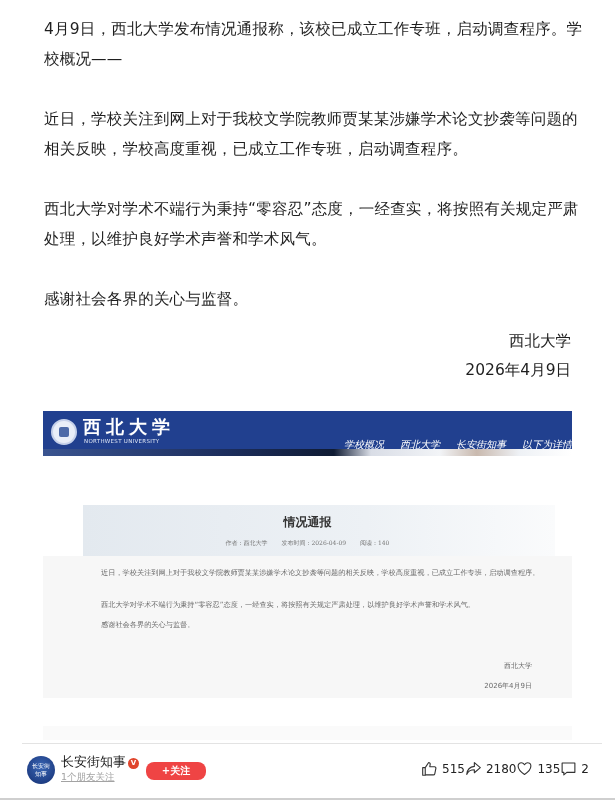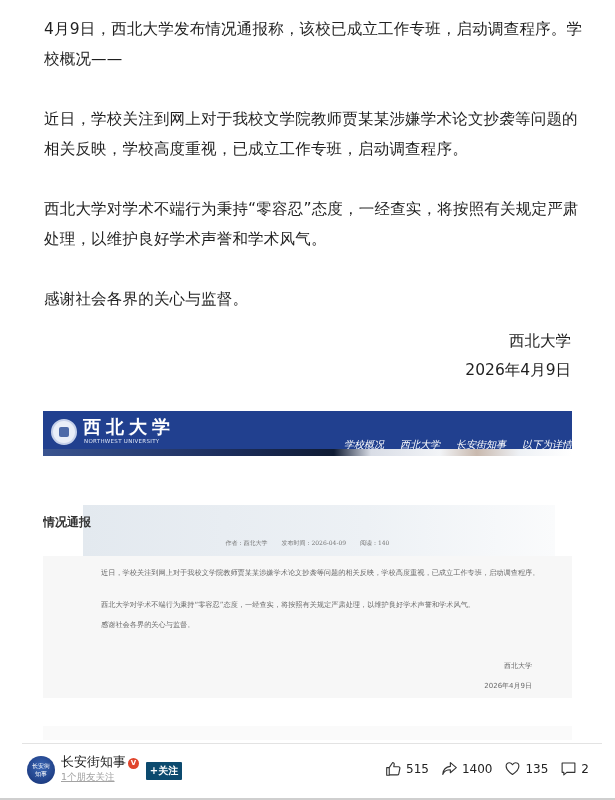--- a/index.html
+++ b/index.html
@@ -55,21 +55,21 @@
   .embed-menu {
     position: absolute; right: 0; top: 3px; height: 38px; display: flex; align-items: flex-end;
     gap: 16px; color: #ffffff; font-size: 10px; font-style: italic;
   }
   .embed-menu span { white-space: nowrap; }
   .embed-panel {
     position: absolute; left: 40px; top: 97px; width: 472px; height: 51px;
     background: linear-gradient(90deg, #e3e9ef 0%, #edf1f5 60%, #fafbfc 100%);
   }
   .embed-title {
-    position: absolute; left: 0; top: 106px; width: 529px; text-align: left;
+    position: absolute; left: 0; top: 106px; width: 529px; text-align: center;
     font-size: 12px; color: #333333; font-weight: bold;
   }
   .embed-meta {
     position: absolute; left: 0; top: 131px; width: 529px; text-align: center;
     font-family: "DejaVu Serif", serif; font-size: 6px; color: #777777;
   }
   .embed-meta span { margin: 0 6px; }
   .embed-body {
     position: absolute; left: 0; top: 148px; width: 529px; height: 142px;
     background: #f7f7f7;
@@ -104,26 +104,26 @@
   }
   .verified {
     display: inline-block; width: 11px; height: 11px; border-radius: 50%; background: #e0452c;
     color: #fff; font-size: 7px; line-height: 11px; text-align: center; vertical-align: 1px;
     margin-left: 2px; font-weight: bold;
   }
   .author-sub {
     position: absolute; left: 61px; top: 27px; font-size: 9.5px; color: #a3a3a3; text-decoration: underline;
   }
   .follow-btn {
-    position: absolute; left: 146px; top: 18px; width: 36px; height: 18px; border-radius: 1px;
-    background: #0c4a6e; color: #ffffff; font-size: 10px; line-height: 18px; text-align: center;
+    position: absolute; left: 146px; top: 18px; width: 60px; height: 18px; border-radius: 8px;
+    background: #ef4444; color: #ffffff; font-size: 10px; line-height: 18px; text-align: center;
     font-weight: bold;
   }
   .stats {
-    position: absolute; right: 26px; top: 16px; display: flex; align-items: center; gap: 12px;
+    position: absolute; right: 26px; top: 16px; display: flex; align-items: center; 
     font-size: 12px; color: #222222;
   }
   .stat { display: flex; align-items: center; gap: 4px; }
   .stat svg { width: 17px; height: 17px; }
   .divider-bottom {
     position: absolute; left: 0; top: 798px; width: 615px; height: 2px; background: #cfcfcf;
   }
 </style>
 </head>
 <body>
@@ -185,21 +185,21 @@
       <svg viewBox="0 0 20 20" fill="none" stroke="#333" stroke-width="1.3" stroke-linejoin="round">
         <path d="M2 9h3v9H2z"></path>
         <path d="M5 9l4-6c1.2 0 2 .9 1.8 2.2L10.3 8H16c1 0 1.7.9 1.5 1.8l-1.3 6.4c-.2.8-.9 1.3-1.7 1.3H5"></path>
       </svg>
       <span>515</span>
     </div>
     <div class="stat">
       <svg viewBox="0 0 20 20" fill="none" stroke="#333" stroke-width="1.3" stroke-linejoin="round">
         <path d="M11 3l7 6-7 6v-3.5C6 11.5 3.5 13.5 2 17c.5-5 3.5-9 9-9.5z"></path>
       </svg>
-      <span>1400</span>
+      <span>2180</span>
     </div>
     <div class="stat">
       <svg viewBox="0 0 20 20" fill="none" stroke="#333" stroke-width="1.3" stroke-linejoin="round">
         <path d="M10 17S2.5 12.3 2.5 7.2C2.5 4.9 4.2 3.3 6.3 3.3c1.6 0 2.9 1 3.7 2.3.8-1.3 2.1-2.3 3.7-2.3 2.1 0 3.8 1.6 3.8 3.9C17.5 12.3 10 17 10 17z"></path>
       </svg>
       <span>135</span>
     </div>
     <div class="stat">
       <svg viewBox="0 0 20 20" fill="none" stroke="#333" stroke-width="1.3" stroke-linejoin="round">
         <path d="M2.5 3.5h15v11H8l-3.5 3v-3h-2z"></path>

